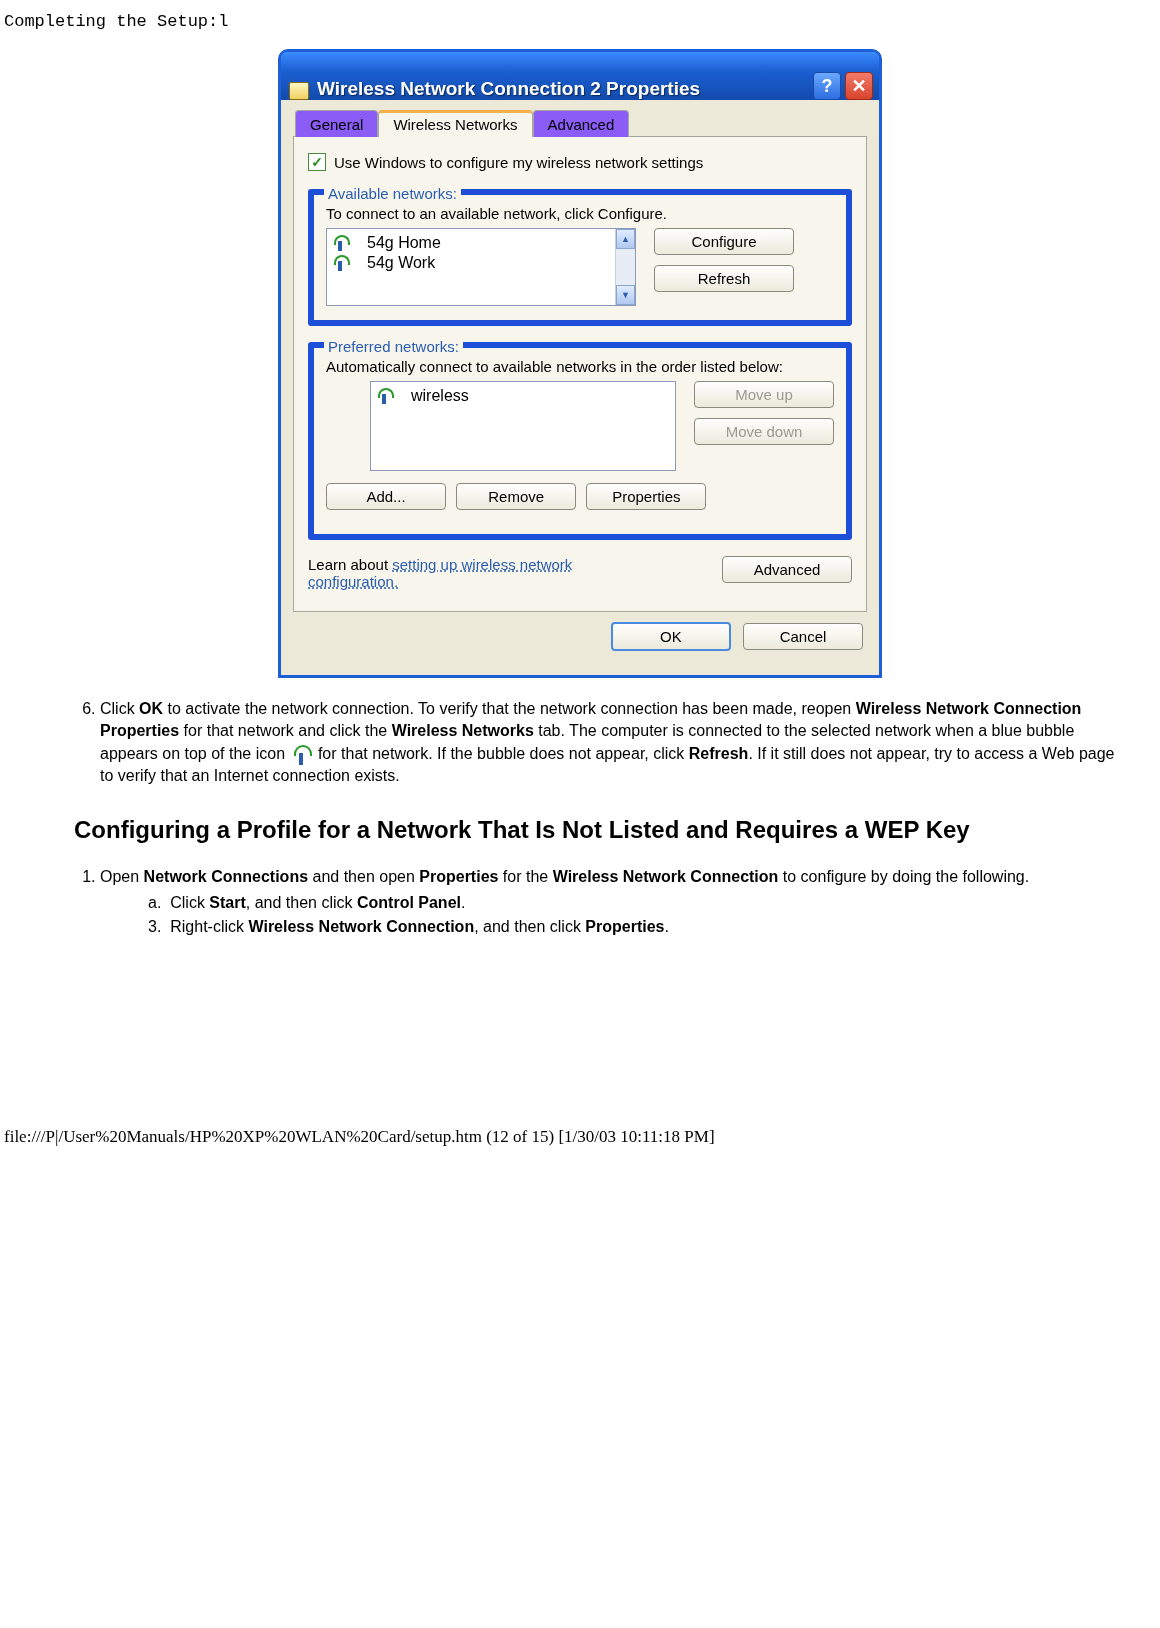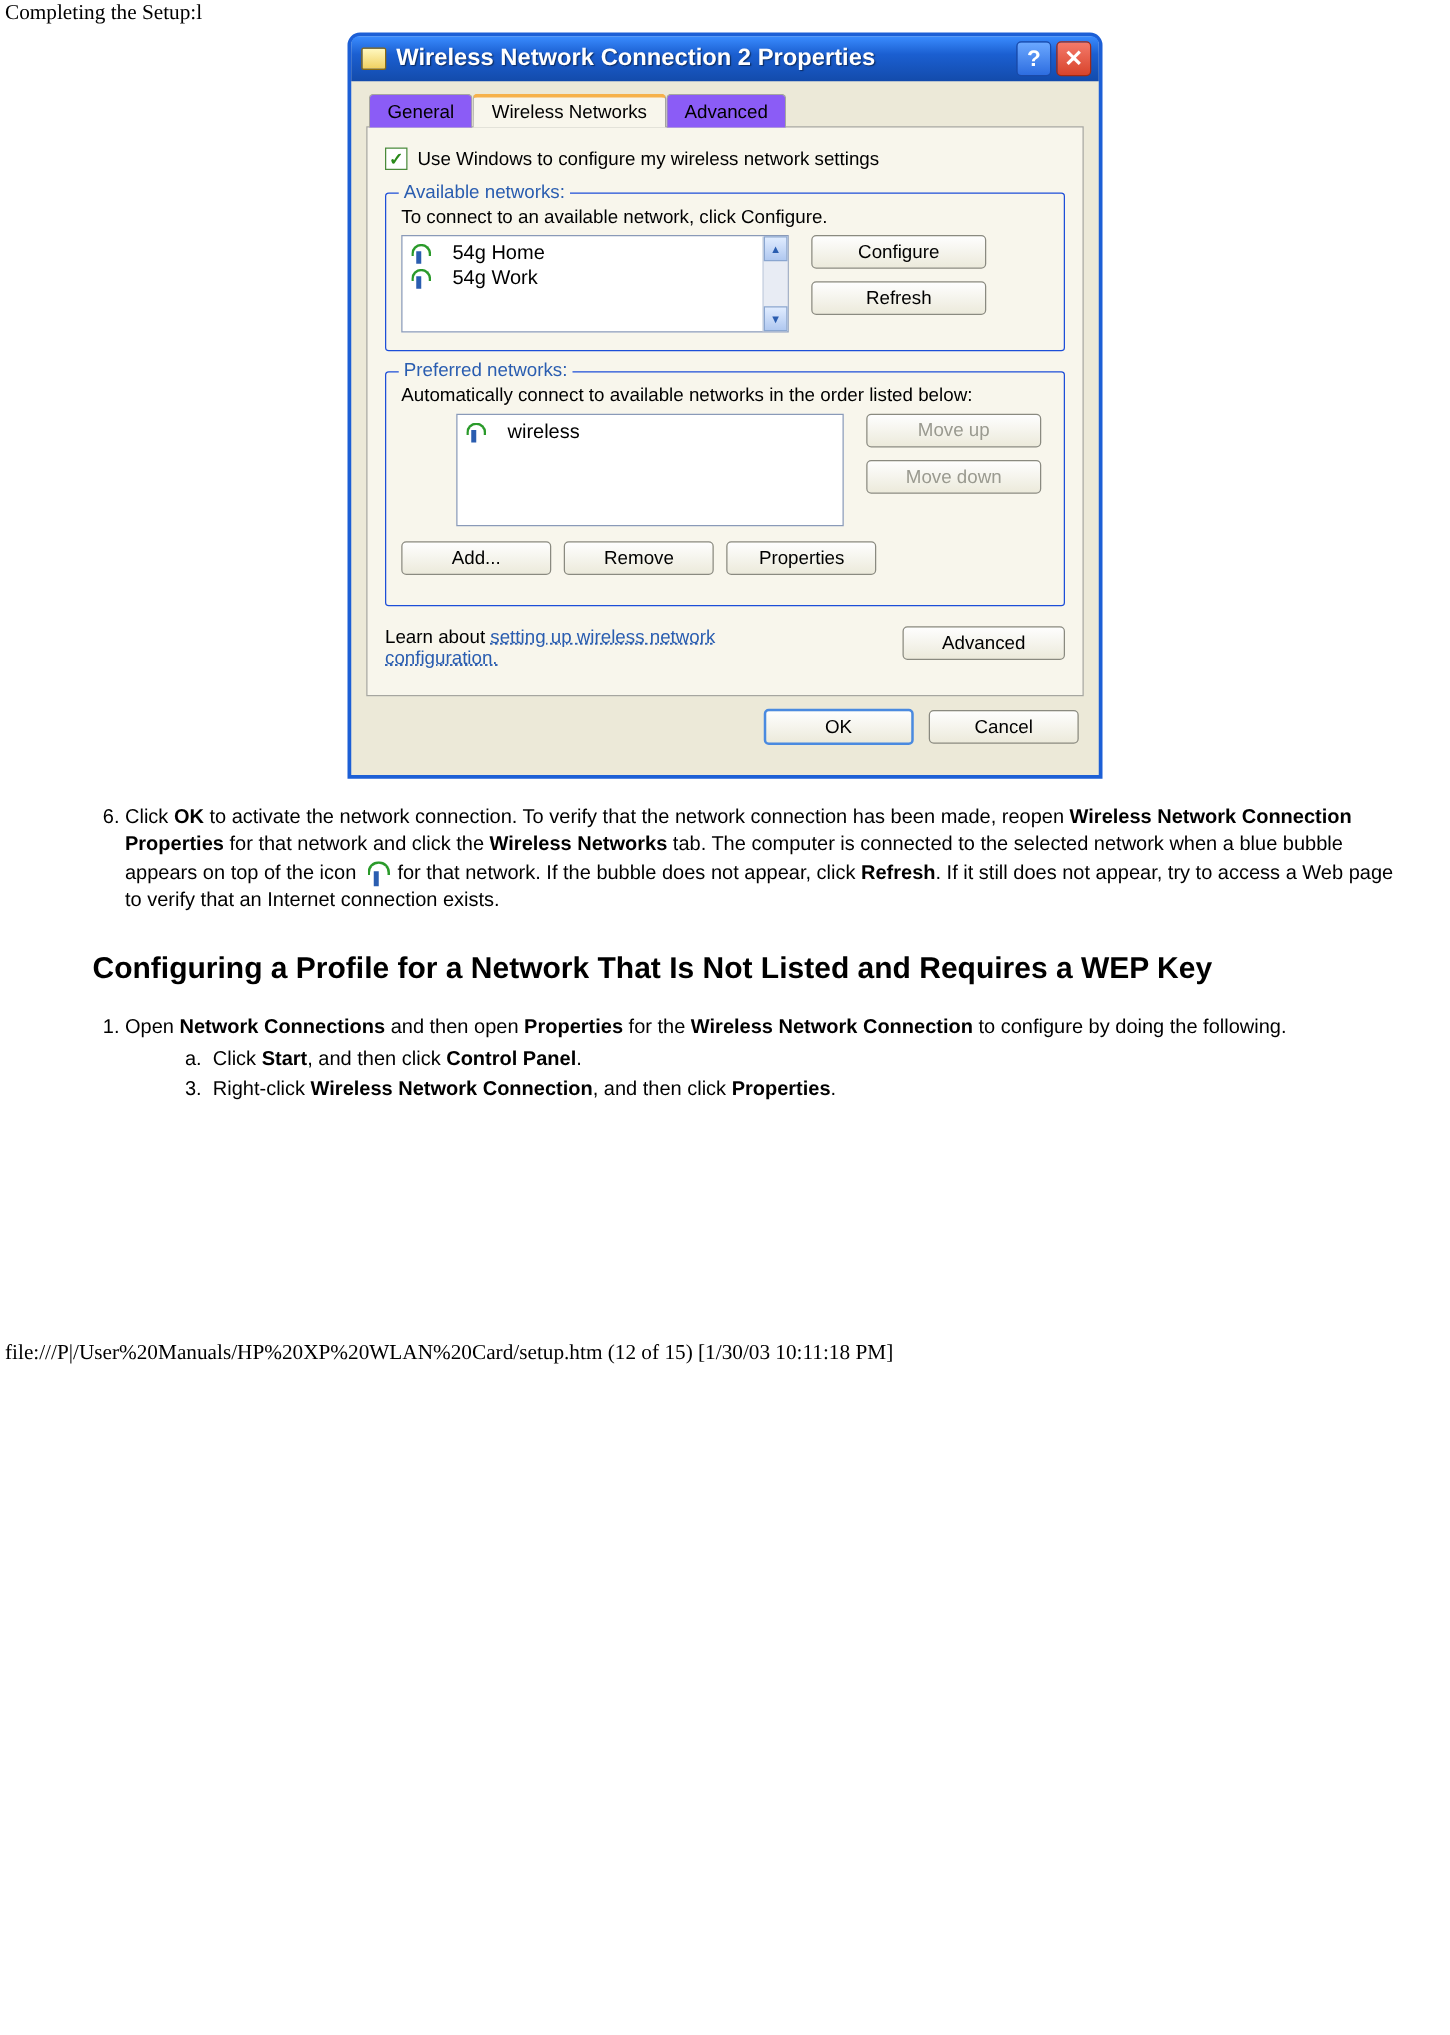--- a/index.html
+++ b/index.html
@@ -6,44 +6,44 @@
   body {
     font-family: Arial, Helvetica, sans-serif;
     font-size: 16px;
     margin: 0;
     padding: 0;
     background: #fff;
     color: #000;
     width: 1160px;
   }
   .page-header {
-    font-family: Liberation Serif, serif;
+    font-family: Liberation Mono, monospace;
     font-size: 17px;
-    padding: 0 4px;
+    padding: 12px 4px;
   }
   .content { padding: 0 40px 0 40px; }
   .dialog-wrap { text-align: center; margin: 6px 0 20px 0; }
   .dialog {
     display: inline-block;
     width: 604px;
     text-align: left;
     border: 3px solid #1c5fd6;
     border-radius: 10px 10px 0 0;
     background: #ece9d8;
     font-family: Tahoma, Arial, sans-serif;
     font-size: 15px;
     position: relative;
   }
   .titlebar {
-    height: 36px;
+    height: 48px;
     background: linear-gradient(to bottom, #3a8cff 0%, #1b5fd1 40%, #134bab 100%);
     border-radius: 6px 6px 0 0;
     color: #fff;
     display: flex;
-    align-items: center;
+    align-items: flex-end;
     padding: 0 6px 0 8px;
     position: relative;
   }
   .title-icon {
     width: 20px; height: 18px;
     background: linear-gradient(#fff8c0, #f0d060);
     border: 1px solid #8a6a10;
     border-radius: 2px;
     margin-right: 8px;
   }
@@ -90,21 +90,21 @@
   }
   .chk-row { display: flex; align-items: center; gap: 8px; margin-bottom: 18px; }
   .chk {
     width: 18px; height: 18px;
     border: 1px solid #4a8a3a;
     background: #fff;
     display: flex; align-items: center; justify-content: center;
     color: #2a8a1a; font-weight: bold; font-size: 14px;
   }
   .fieldset {
-    border: 1px solid #1d4ed8;
+    border: 6px solid #1d4ed8;
     border-radius: 3px;
     padding: 10px 12px 14px 12px;
     margin-bottom: 16px;
     position: relative;
   }
   .legend {
     position: absolute;
     top: -10px; left: 10px;
     background: #f8f6ec;
     padding: 0 4px;

